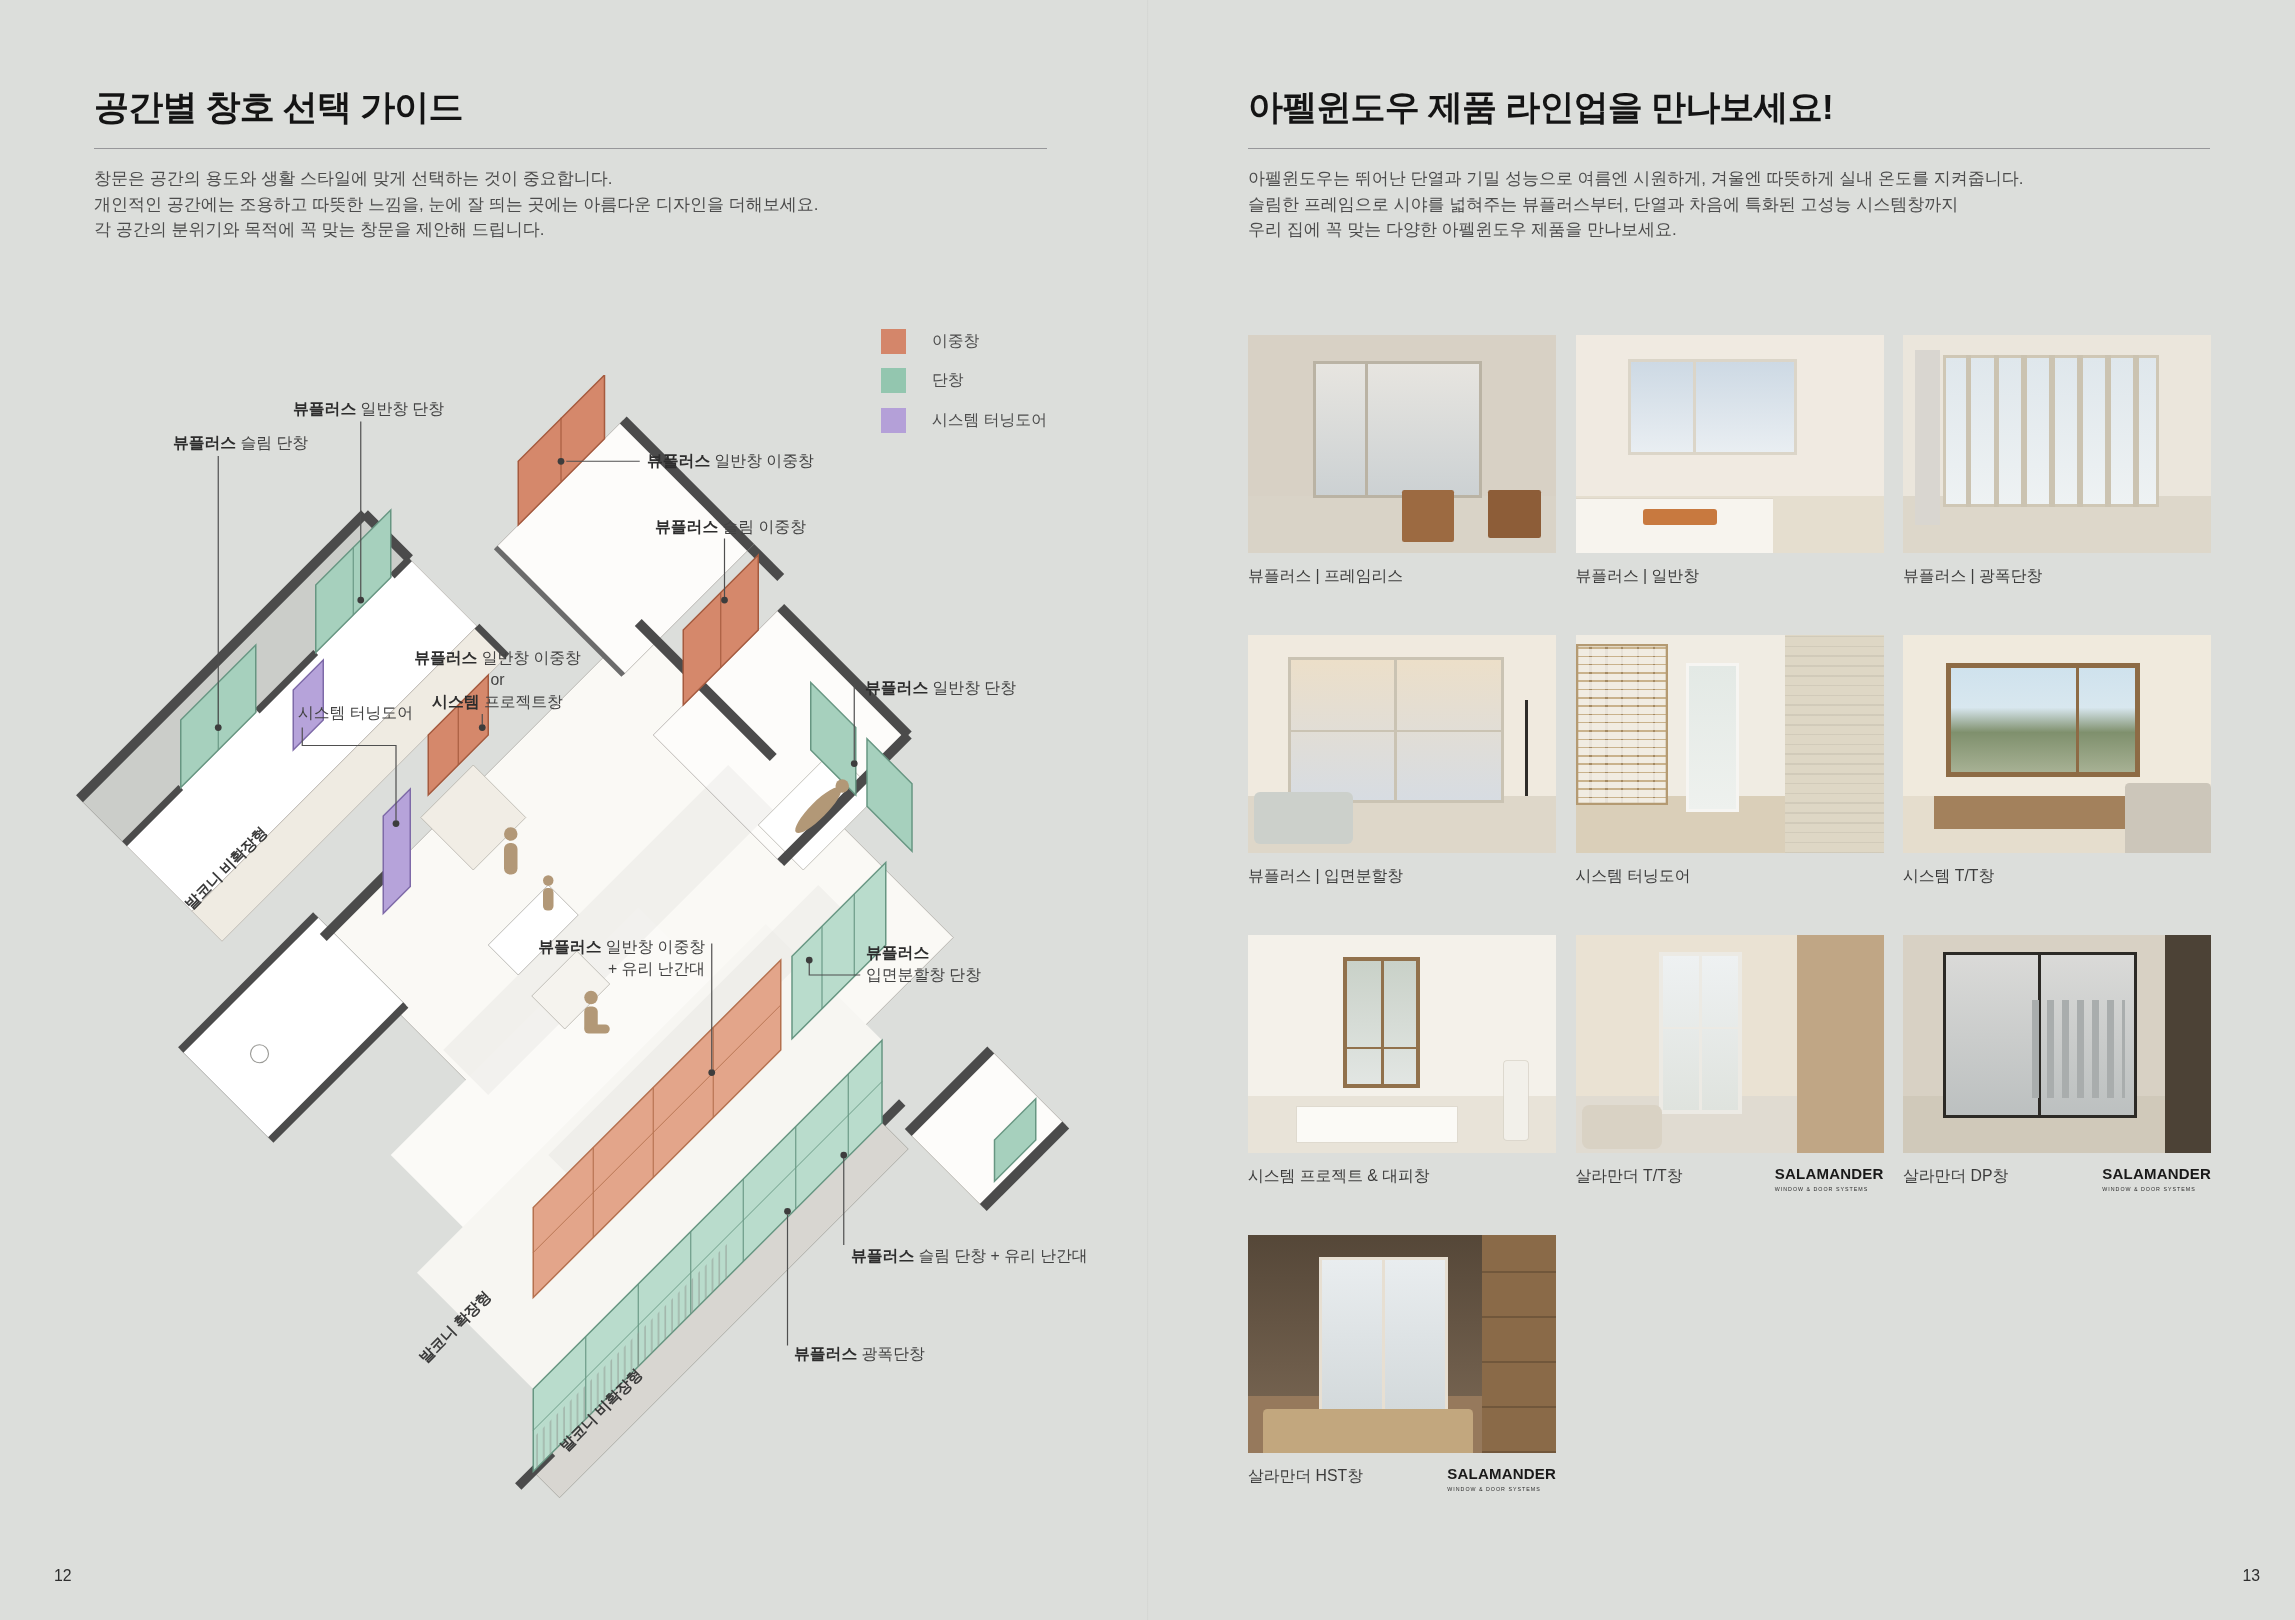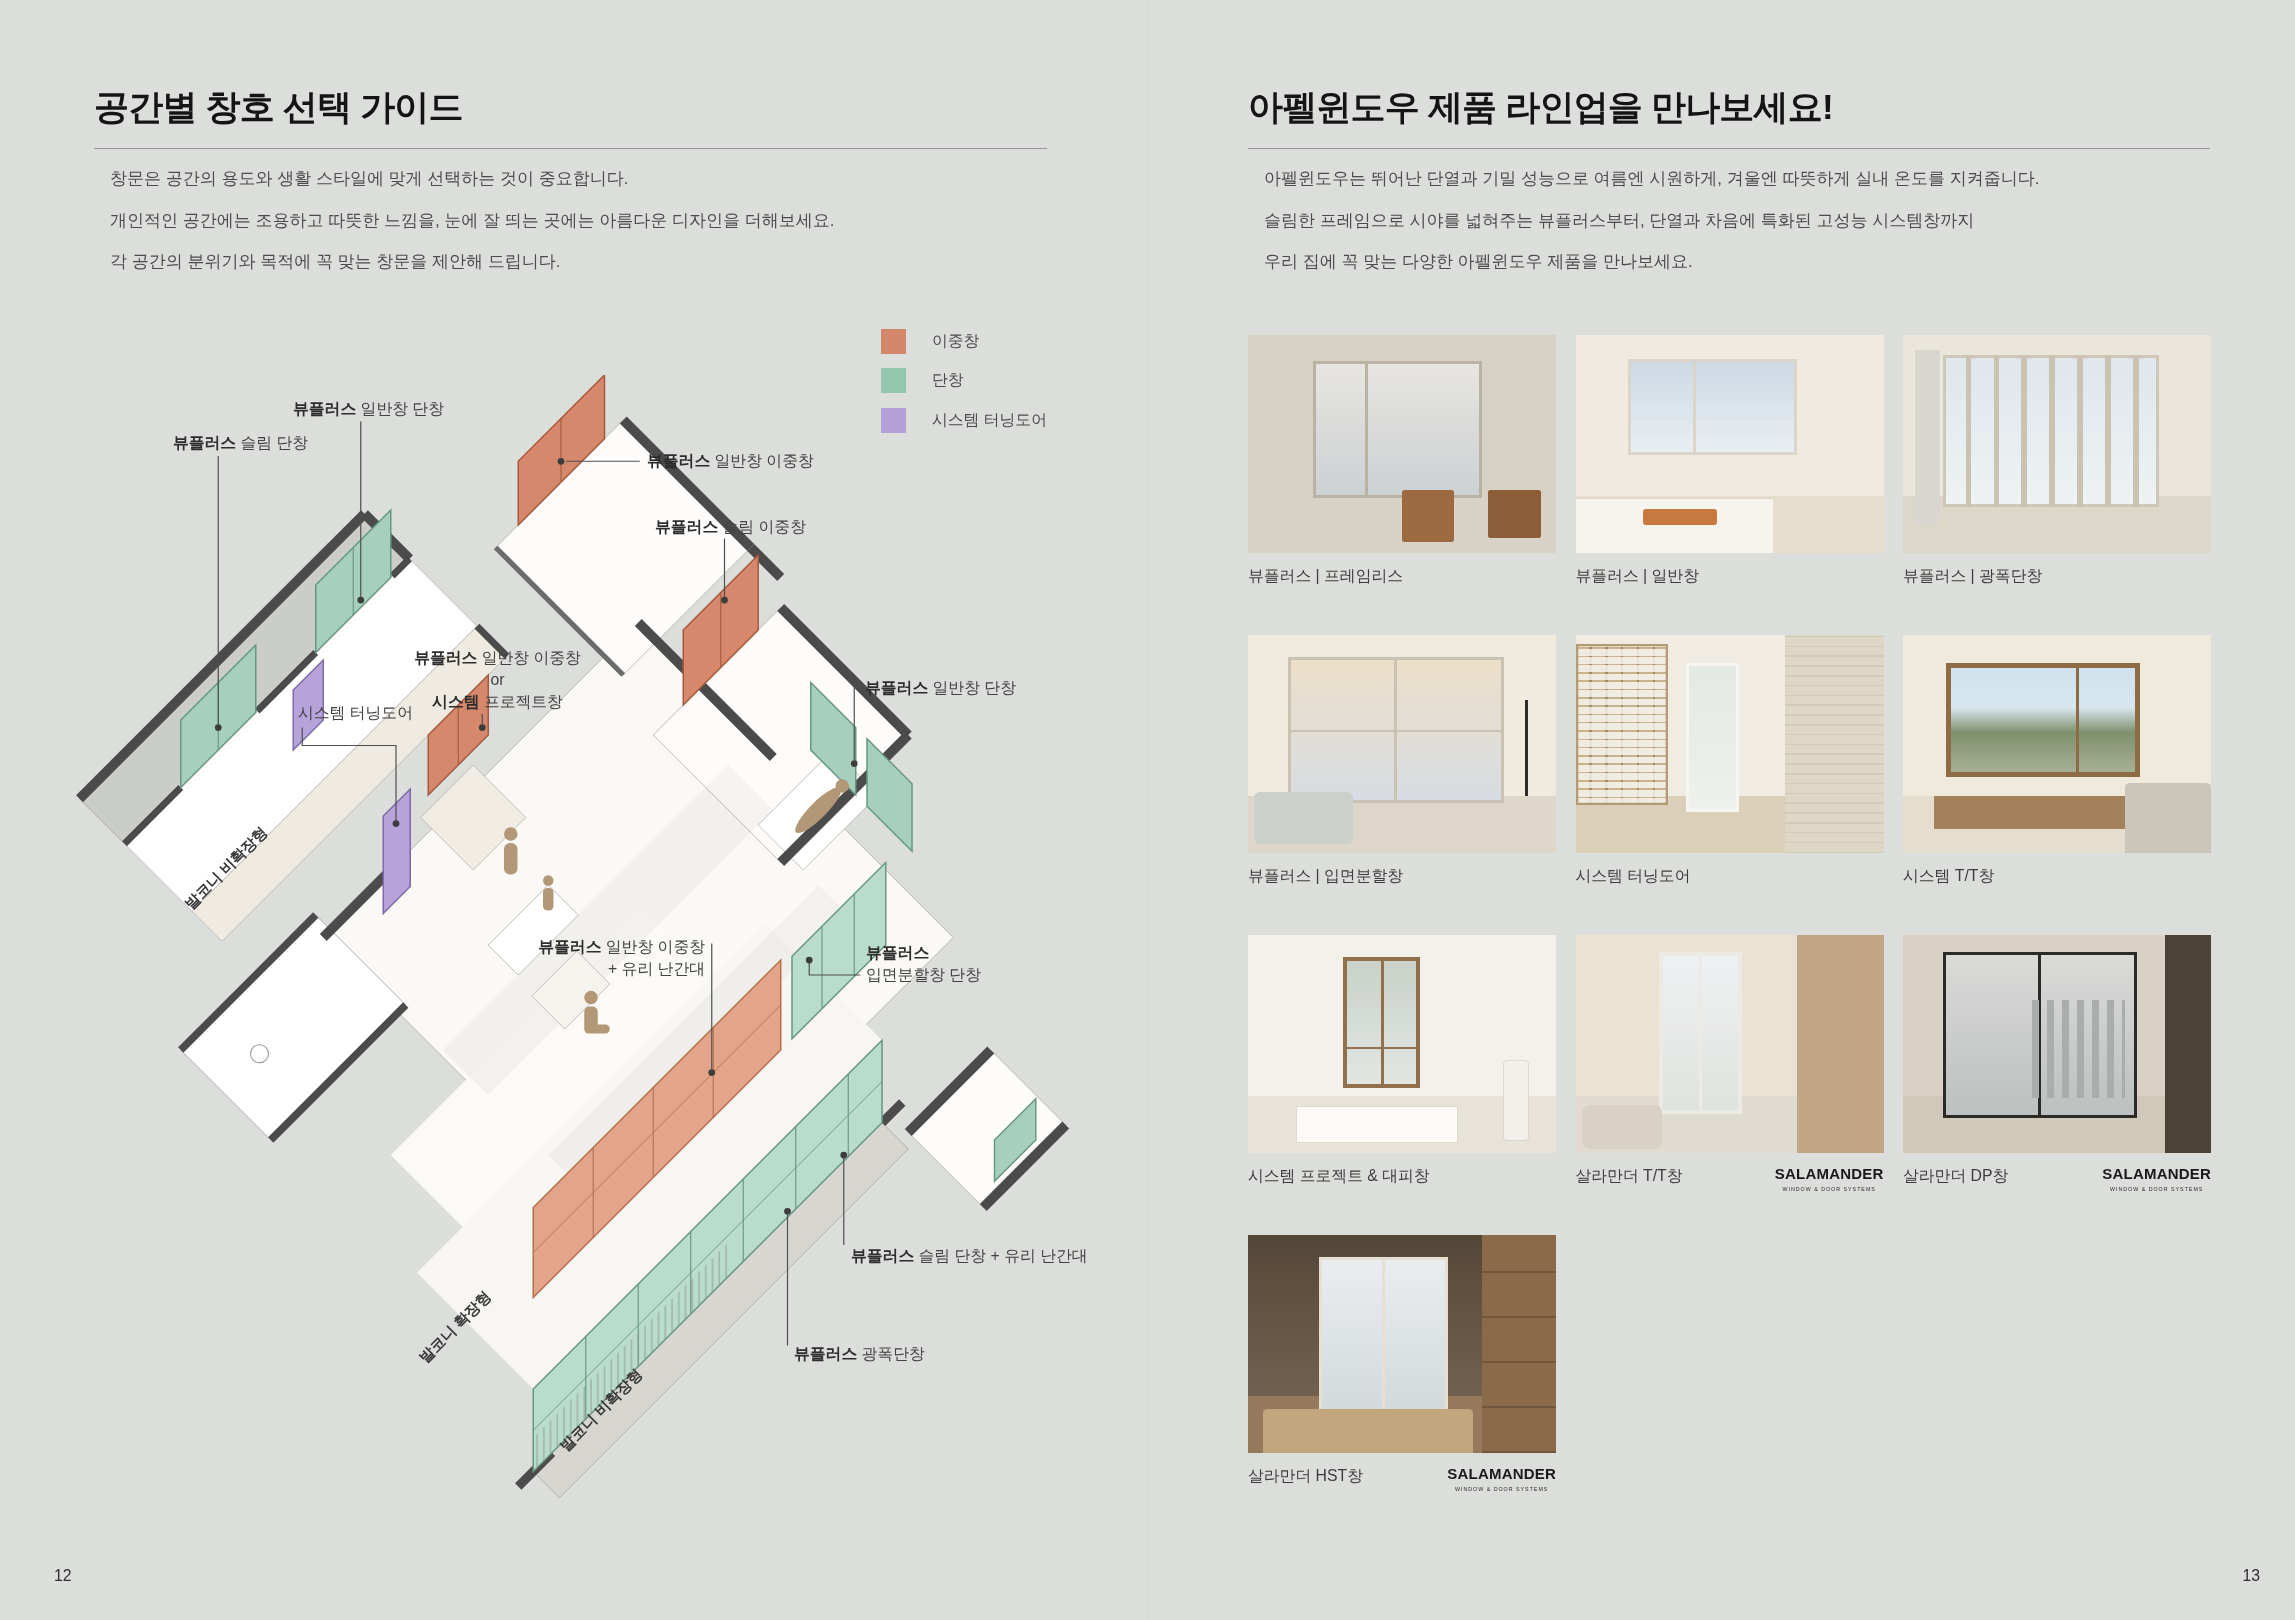--- a/index.html
+++ b/index.html
@@ -8,21 +8,21 @@
   .gutter{position:absolute;left:1147px;top:0;width:1.5px;height:100%;
     background:linear-gradient(90deg,rgba(0,0,0,.045),rgba(255,255,255,.06));}
 
   
   .hdr{position:absolute;top:89px;}
   .hdr-left{left:94px;width:953px;}
   .hdr-right{left:1248px;width:962px;}
   .hdr h1{margin:0;font-size:35px;line-height:36px;font-weight:800;letter-spacing:-0.8px;color:#141414;}
   .rule{margin-top:22.5px;height:0.8px;background:#97979a;}
   .intro{margin-top:18px;}
-  .intro p{margin:16px;font-size:17px;line-height:25.5px;color:#4c4c4c;}
+  .intro p{margin:0;font-size:17px;line-height:25.5px;color:#4c4c4c;}
 
   
   .legend{position:absolute;left:881px;top:329px;}
   .lg-item{display:flex;align-items:center;margin-bottom:14.3px;}
   .lg-swatch{width:25px;height:25px;flex:0 0 25px;}
   .lg-label{margin-left:26px;font-size:15.8px;color:#4c4c4c;}
 
   
   .diagram{position:absolute;left:68px;top:375px;width:1013px;height:1125px;}
   .diagram svg{position:absolute;left:0;top:0;}
@@ -39,21 +39,21 @@
   .photo{position:relative;height:218px;overflow:hidden;background:var(--wall,#e9e4da);}
   .floor{position:absolute;left:0;right:0;bottom:0;height:26%;background:var(--fl,#d8d2c5);z-index:1;}
   .win{position:absolute;z-index:2;overflow:hidden;box-sizing:border-box;
     background:linear-gradient(180deg,var(--s1,#dfe8ee),var(--s2,#edf1f3));
     border:3.8px solid var(--fr,#cfc9bd);}
   .win::before{content:'';position:absolute;top:0;bottom:0;left:var(--mx,49%);width:3px;background:var(--fr,#cfc9bd);}
   .win::after{content:'';position:absolute;left:0;right:0;top:var(--my,200%);height:2.3px;background:var(--fr,#cfc9bd);}
   .a1,.a2{position:absolute;display:block;}
   .cap{margin-top:12.8px;display:flex;justify-content:space-between;align-items:flex-start;}
   .cap .lbl{font-size:15.8px;color:#3c3c3c;}
-  .logo{text-align:center;line-height:1;margin-left:48px;}
+  .logo{text-align:left;line-height:1;margin-left:48px;}
   .logo .ln{font-size:15px;font-weight:900;letter-spacing:0.2px;color:#191919;}
   .logo .ls{font-size:5.3px;letter-spacing:1px;color:#2c2c2c;margin-top:2.3px;}
 
   
   .c1{--wall:#eef0ef;--fl:#958a7c;--s1:#e8eef2;--s2:#f6f7f6;--fr:#d8d3c7;--mx:33%;}
   .c1 .win{left:4%;top:16%;width:88%;height:57%;}
   .c1 .a1{left:3%;bottom:3%;width:36%;height:20%;background:#b9b4a9;border-radius:3px;z-index:3;}
   .c1 .a2{left:44%;bottom:15%;width:15%;height:8%;background:#d5cfc2;border-radius:50%;z-index:3;}
   .c2{--wall:#d8d1c5;--fl:#d9d3c7;--s1:#e7e5e0;--s2:#ccd1d3;--fr:#bab3a4;--mx:30%;}
   .c2 .win{left:21%;top:12%;width:55%;height:63%;}

